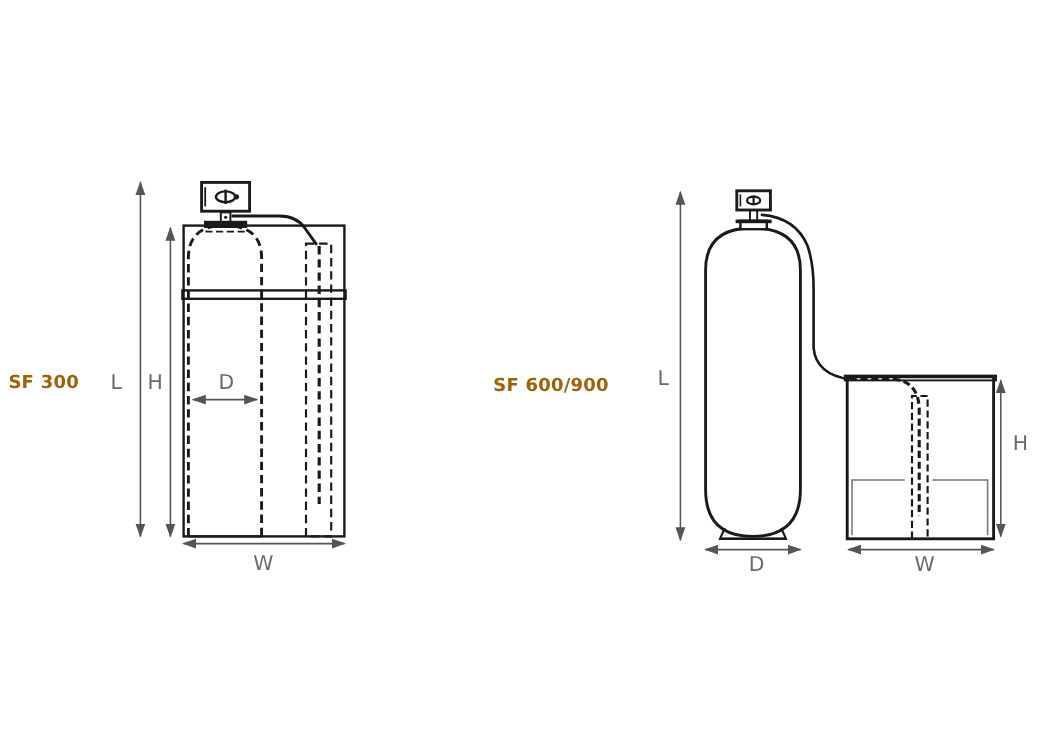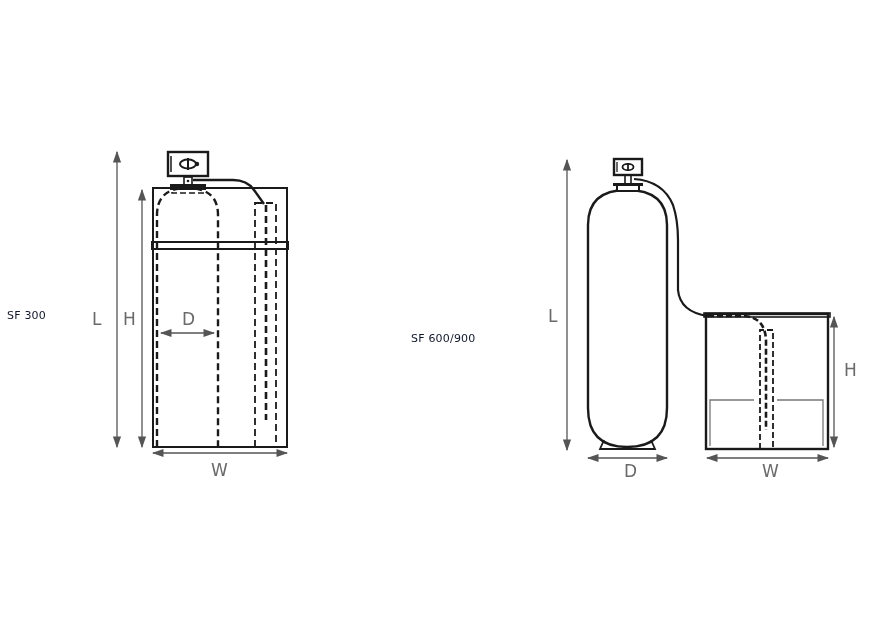--- a/index.html
+++ b/index.html
@@ -1,18 +1,18 @@
 <!DOCTYPE html>
 <html><head>
   <meta charset="utf-8">
   <style>
     html, body { margin: 0; padding: 0; background: #ffffff; }
     body { width: 870px; height: 619px; position: relative; overflow: hidden; font-family: "DejaVu Sans", sans-serif; }
     #canvas { position: absolute; left: 0; top: 0; width: 870px; height: 619px; }
-    .model-label { position: absolute; font-family: "DejaVu Sans", sans-serif; font-weight: normal; font-size: 11px; color: #0f172a; letter-spacing: 0.2px; }
+    .model-label { position: absolute; font-family: "DejaVu Sans", sans-serif; font-weight: bold; font-size: 15px; color: #a16207; letter-spacing: 0.2px; }
     .dim-label { position: absolute; font-family: "DejaVu Sans", sans-serif; font-weight: normal; font-size: 17px; color: #6a6a6a; }
   </style>
 </head>
 <body>
 
 <div id="diagram">
 
   <svg id="canvas" viewBox="0 0 870 619" xmlns="http://www.w3.org/2000/svg">
     <defs>
       <marker id="arr" viewBox="0 0 10 10" refX="9" refY="5" markerWidth="9" markerHeight="9" orient="auto-start-reverse">
@@ -94,18 +94,18 @@
       <line x1="707" y1="458" x2="828" y2="458" stroke="#555" stroke-width="1.3" marker-start="url(#arr)" marker-end="url(#arr)"></line>
     </g>
   </svg>
 
   <div class="model-label" style="left:7px; top:309px;">SF 300</div>
   <div class="dim-label" style="left:92px; top:309px;">L</div>
   <div class="dim-label" style="left:123px; top:309px;">H</div>
   <div class="dim-label" style="left:182px; top:309px;">D</div>
   <div class="dim-label" style="left:211px; top:460px;">W</div>
 
-  <div class="model-label" style="left:411px; top:312px;margin-top:20px;">SF 600/900</div>
+  <div class="model-label" style="left:411px; top:312px;">SF 600/900</div>
   <div class="dim-label" style="left:548px; top:306px;">L</div>
   <div class="dim-label" style="left:844px; top:360px;">H</div>
   <div class="dim-label" style="left:624px; top:461px;">D</div>
   <div class="dim-label" style="left:762px; top:461px;">W</div>
 </div>
 
 </body></html>

